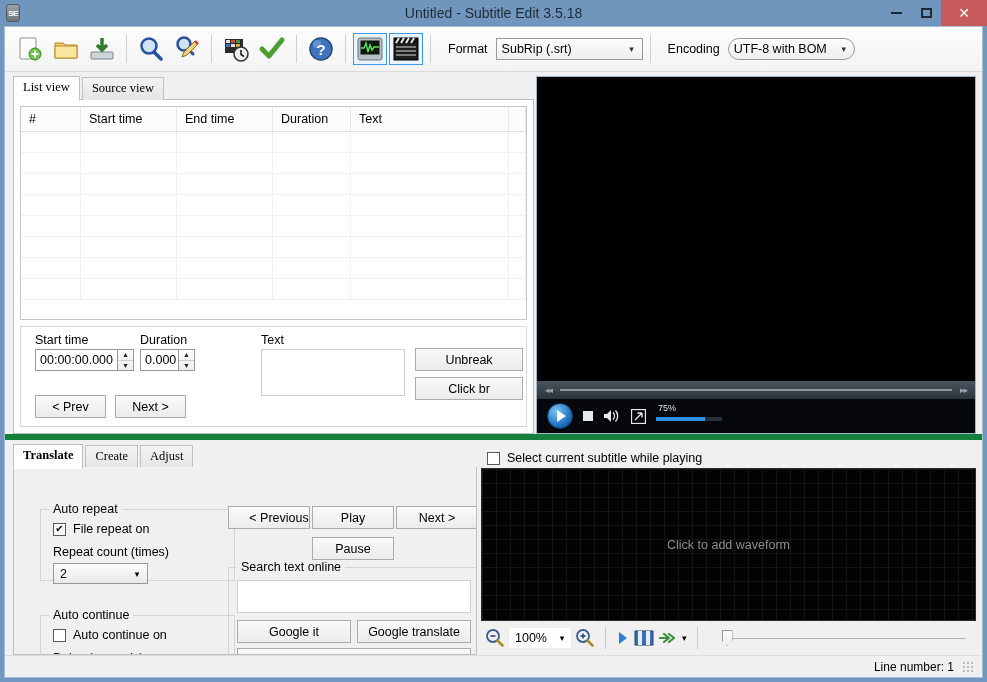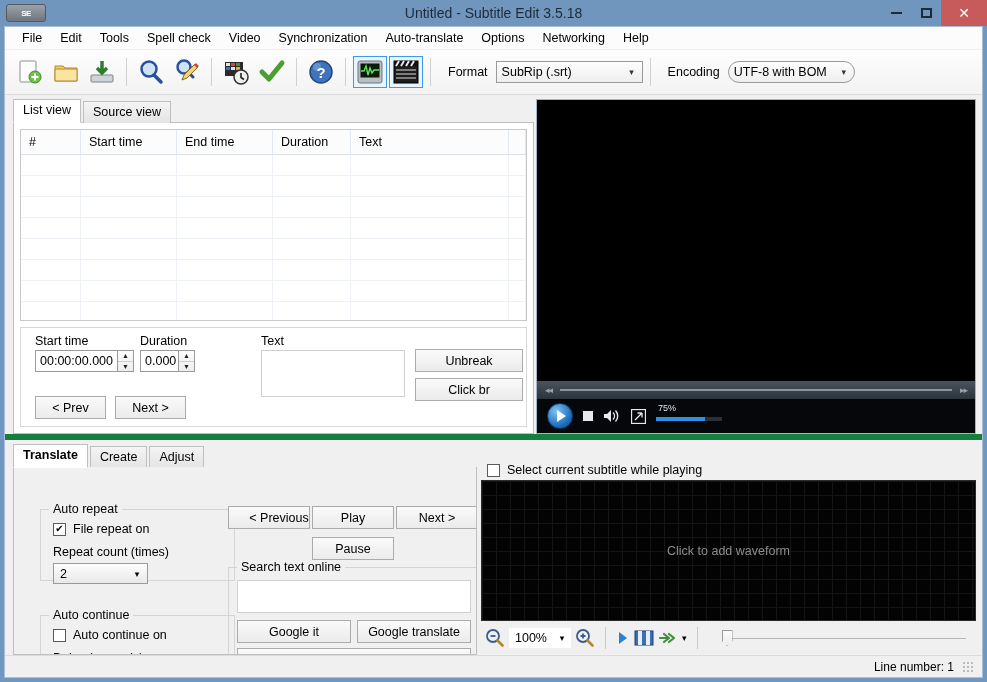--- a/index.html
+++ b/index.html
@@ -18,21 +18,21 @@
     background: #6f97bf;
   }
   
   .titlebar {
     height: 26px; flex: 0 0 26px;
     background: #7096bd;
     display: flex; align-items: center;
     position: relative;
   }
   .app-icon {
-    width: 40px; height: 18px; margin-left: 6px;
+    width: 14px; height: 18px; margin-left: 6px;
     border-radius: 3px;
     background: linear-gradient(#9aa3ab, #6e757c);
     border: 1px solid #55595e;
     display: flex; align-items: center; justify-content: center;
     color: #fff; font-size: 8px; font-weight: bold;
     letter-spacing: -0.5px;
   }
   .title-text {
     position: absolute; left: 0; right: 0; text-align: center;
     font-size: 14px; color: #1d2b38;
@@ -99,21 +99,21 @@
   .combo .carrow { width: 16px; text-align: center; font-size: 9px; color: #333; }
   #format-combo { width: 147px; }
   #encoding-combo { width: 127px; border-radius: 11px; }
 
   
   .main-split { flex: 1 1 auto; display: flex; min-height: 0; }
   .left-pane { width: 529px; flex: 0 0 529px; display: flex; flex-direction: column; padding: 4px 0 0 8px; }
   .right-pane { flex: 1 1 auto; padding: 4px 6px 0 2px; display: flex; flex-direction: column; }
 
   
-  .tabstrip { display: flex; align-items: center; height: 23px; }
+  .tabstrip { display: flex; align-items: flex-start; height: 23px; font-family: Liberation Serif, serif; }
   .tab {
     padding: 3px 9px 4px 9px;
     font-size: 12.5px;
     border: 1px solid #bfbfbf;
     border-bottom: none;
     background: linear-gradient(#f4f4f4, #e4e4e4);
     margin-right: 2px;
     position: relative; top: 1px;
   }
   .tab.active { background: #fff; padding-bottom: 5px; top: 0; border-bottom: 1px solid #fff; z-index: 2; }
@@ -171,21 +171,21 @@
   .play-tri { width:0;height:0;border-left:9px solid #fff;border-top:6px solid transparent;border-bottom:6px solid transparent; margin-left:3px;}
   .stop-sq { width: 10px; height: 10px; background: #e6eaee; }
   .vol-wrap { position: relative; width: 128px; height: 26px; }
   .vol-pct { position: absolute; left: 2px; top: 0px; font-size: 9px; color: #dfe6ec; }
   .vol-track { position: absolute; left: 0; top: 14px; width: 66px; height: 4px; background: #2a3038; }
   .vol-fill { position: absolute; left: 0; top: 14px; width: 49px; height: 4px; background: #2f8fe0; }
 
   
   .bottom-split { height: 221px; flex: 0 0 221px; display: flex; border-top: 6px solid #15803d; }
   .bl { width: 472px; flex: 0 0 472px; padding: 4px 0 0 8px; display: flex; flex-direction: column; }
-  .br { flex: 1 1 auto; padding: 20px 6px 0 4px; display: flex; flex-direction: column; }
+  .br { flex: 1 1 auto; padding: 8px 6px 0 4px; display: flex; flex-direction: column; }
   .bl-panel { border: 1px solid #bfbfbf; border-top: none; background: #f0f0f0; flex: 1 1 auto; position: relative; overflow: hidden; }
   .group {
     position: absolute; border: 1px solid #d4d4d4; background: transparent;
   }
   .group > .g-title {
     position: absolute; top: -8px; left: 8px; background: #f0f0f0; padding: 0 4px; font-size: 12.5px;
   }
   .chk { display: flex; align-items: center; gap: 7px; font-size: 12.5px; }
   .chkbox {
     width: 13px; height: 13px; border: 1px solid #5a5a5a; background: #fff;
@@ -241,32 +241,20 @@
         </div>
       <div class="winbtn">
           <i class="max-glyph"></i>
         </div>
       <div class="winbtn close">✕</div>
     </div>
   </div>
 
   <div class="body-area">
 
-    <div class="menubar">
-      <div class="menu-item">File</div>
-      <div class="menu-item">Edit</div>
-      <div class="menu-item">Tools</div>
-      <div class="menu-item">Spell check</div>
-      <div class="menu-item">Video</div>
-      <div class="menu-item">Synchronization</div>
-      <div class="menu-item">Auto-translate</div>
-      <div class="menu-item">Options</div>
-      <div class="menu-item">Networking</div>
-      <div class="menu-item">Help</div>
-    </div>
 
     <div class="toolbar">
       <div class="tb-btn" title="New">
         <svg width="28" height="28" viewBox="0 0 28 28">
           <rect x="4" y="3" width="16" height="21" rx="1" fill="#fcfcfc" stroke="#8f8f8f"></rect>
           <circle cx="19" cy="19" r="6" fill="#6ec24a" stroke="#3f8a2a"></circle>
           <path d="M19 15.5v7M15.5 19h7" stroke="#fff" stroke-width="2"></path>
         </svg>
       </div>
       <div class="tb-btn" title="Open">

